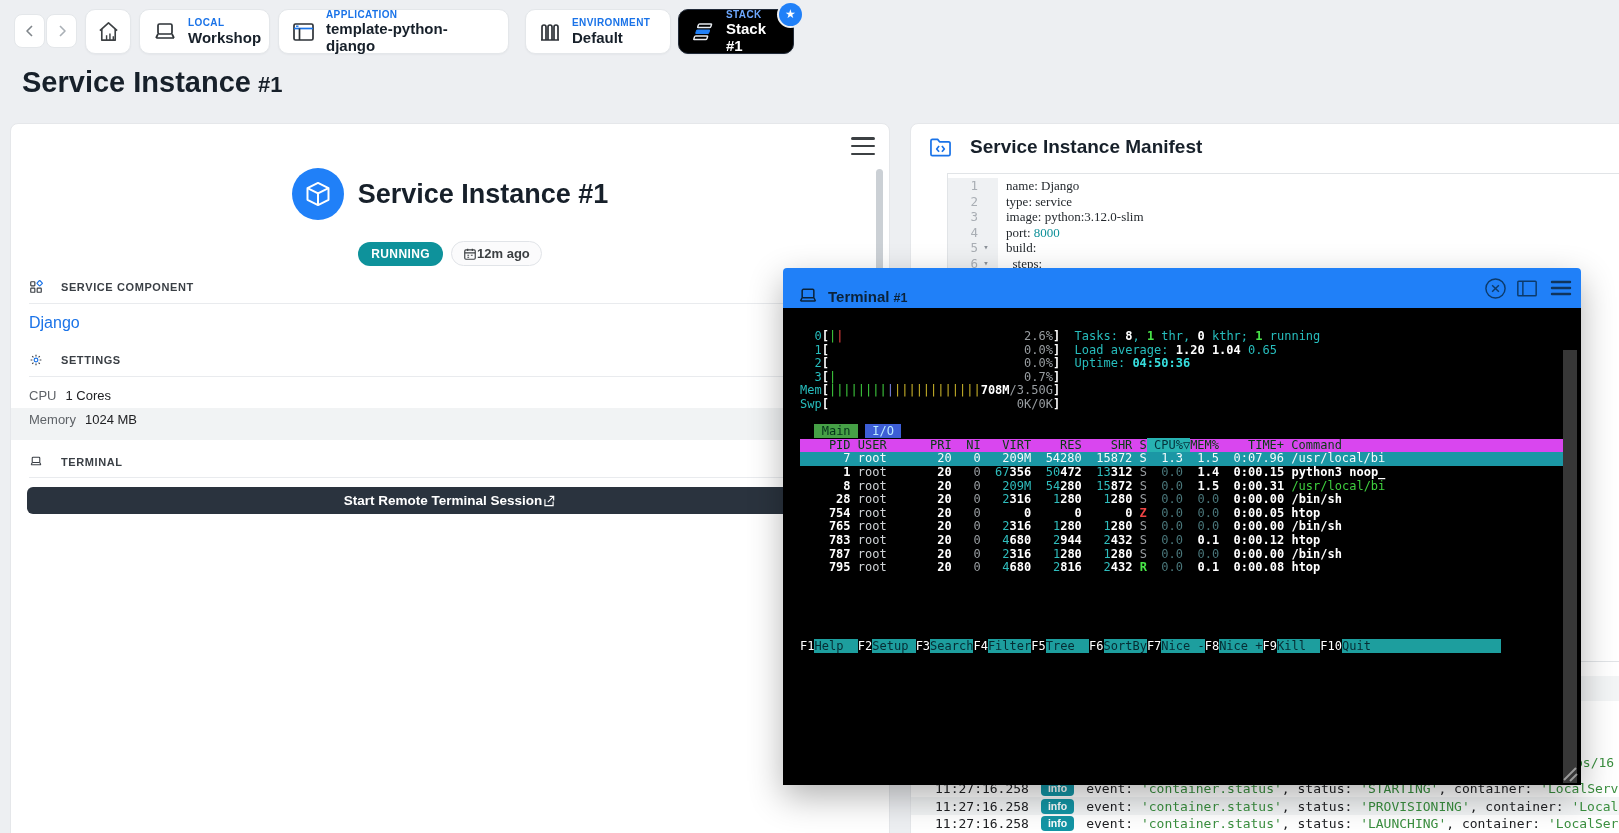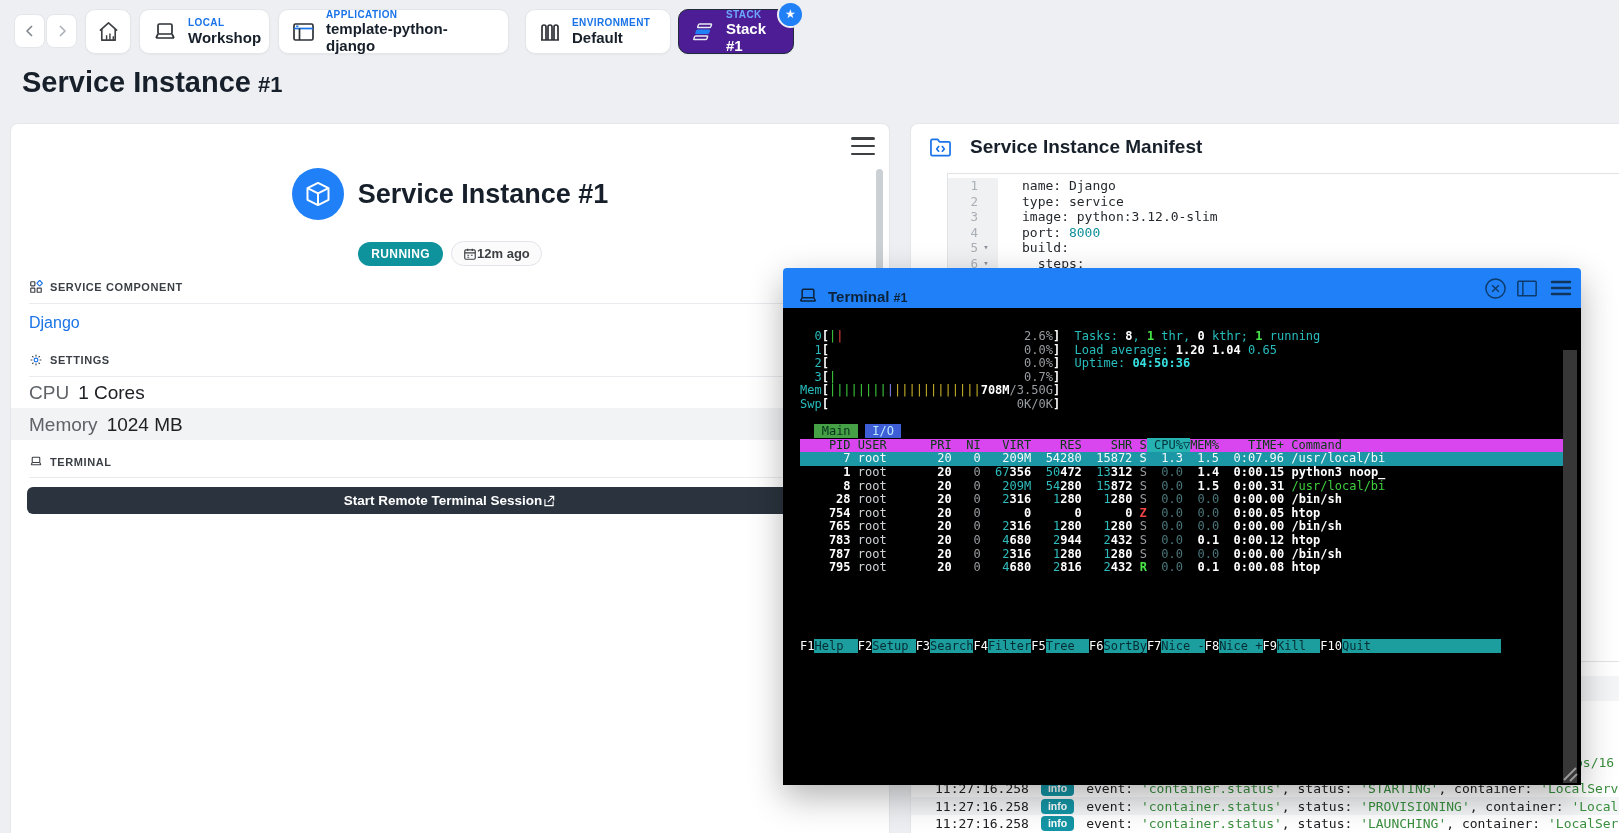--- a/index.html
+++ b/index.html
@@ -6,21 +6,21 @@
   html,body { width:1619px; height:833px; }
   body { font-family:"Liberation Sans", sans-serif; background:#edeff2; overflow:hidden; }
   .stage { position:relative; width:1619px; height:833px; background:#edeff2; overflow:hidden; }
 
   
   .navbtn { position:absolute; top:14px; width:31px; height:34px; background:#fff; border:1px solid #e4e7ea; border-radius:8px; display:flex; align-items:center; justify-content:center; }
   .chip { position:absolute; top:9px; height:45px; background:#fff; border:1px solid #e4e7ea; border-radius:10px; box-shadow:0 1px 2px rgba(16,24,40,.04); display:flex; align-items:center; padding:0 12px; gap:10px; }
   .chip .txt { display:flex; flex-direction:column; line-height:1.15; }
   .chip .kind { font-size:10px; font-weight:700; color:#1a73e8; letter-spacing:.4px; }
   .chip .name { font-size:15px; font-weight:700; color:#17202a; }
-  .chip.dark { background:#4c1d95; border-color:#222b39; }
+  .chip.dark { background:#000000; border-color:#222b39; }
   .chip.dark .kind { color:#6ea8fe; }
   .chip.dark .name { color:#fff; }
   .star-badge { position:absolute; top:-7px; right:-9px; width:23px; height:23px; border-radius:50%; background:#2080f8; color:#fff; font-size:12px; line-height:23px; text-align:center; box-shadow:0 0 0 2px #edeff2; }
   .page-title { position:absolute; left:10px; top:66px; color:#17202a; }
   .page-title .main { font-size:29px; font-weight:700;margin-left:12px; }
   .page-title .num { font-size:22px; font-weight:700; margin-left:7px; }
 
   
   .card { position:absolute; background:#fff; border:1px solid #e5e7ea; border-radius:8px; }
   .left-card { left:10px; top:123px; width:880px; height:720px; }
@@ -28,39 +28,39 @@
 
   
   .burger { position:absolute; top:13px; right:14px; width:24px; height:18px; display:flex; flex-direction:column; justify-content:space-between; cursor:pointer; }
   .burger i { display:block; height:2.5px; background:#3c4043; border-radius:2px; }
   .hero { position:absolute; top:44px; left:0; right:0; display:flex; align-items:center; justify-content:center; gap:14px; }
   .hero .bubble { width:52px; height:52px; border-radius:50%; background:#2080f8; display:flex; align-items:center; justify-content:center; }
   .hero .title { font-size:27px; font-weight:700; color:#17202a; }
   .badges { position:absolute; top:117px; left:0; right:0; display:flex; align-items:center; justify-content:center; gap:8px; }
   .badge-running { background:#0e929b; color:#fff; font-size:12px; font-weight:700; letter-spacing:.4px; padding:5px 13px; border-radius:999px; }
   .badge-age { display:flex; align-items:center; background:#fbfbfc; border:1px solid #e1e4e8; border-radius:999px; padding:4px 11px; font-size:13px; color:#3c4043; font-weight:600; }
-  .sec-label { position:absolute; left:18px; display:flex; align-items:center; gap:7px; font-size:11px; font-weight:700; letter-spacing:.6px; color:#3a3f45; }
+  .sec-label { position:absolute; left:18px; display:flex; align-items:center; gap:18px; font-size:11px; font-weight:700; letter-spacing:.6px; color:#3a3f45; }
   .hr { position:absolute; left:18px; right:18px; height:1px; background:#e9ebee; }
   .link { position:absolute; left:18px; font-size:16px; color:#1a73e8; cursor:pointer; }
-  .kv { position:absolute; left:0; right:0; padding:4px 18px; font-size:19px; color:#202124; display:flex; align-items:flex-end; gap:9px; }
+  .kv { position:absolute; left:0; right:0; padding:4px 18px; font-size:13px; color:#202124; display:flex; align-items:flex-start; gap:9px; }
   .kv .k { color:#5f6368; }
   .kv.alt { background:#f1f3f4; }
   .dark-btn { position:absolute; left:16px; right:16px; height:27px; background:#2a333e; border-radius:6px; color:#fff; font-size:13.5px; font-weight:600; display:flex; align-items:center; justify-content:center; cursor:pointer; }
   .card-scroll { position:absolute; right:6px; top:45px; width:7px; height:312px; background:#cbd0d5; border-radius:4px; }
 
   
   .man-head { position:absolute; left:18px; top:12px; display:flex; align-items:center; gap:18px; }
   .man-head .t { font-size:19px; font-weight:700; color:#17202a; }
   .code-block { position:absolute; left:36px; top:49px; width:690px; height:489px; border:1px solid #e1e4e7; background:#fff; overflow:hidden; }
   .code-lines { position:absolute; inset:0; padding-top:4px; }
   .cline { display:flex; font-family:"DejaVu Sans Mono", monospace; font-size:13px; line-height:15.6px; color:#24292e; white-space:pre; }
   .gutter { width:50px; background:#eff1f3; display:flex; flex-shrink:0; }
   .lnum { width:30px; text-align:right; color:#a9aeb4; font-size:12.5px; }
   .fold { width:16px; text-align:center; color:#8a9097; font-size:9px; line-height:15.6px; }
-  .ccode { padding-left:24px; }
+  .ccode { padding-left:8px;font-family:Liberation Serif, serif; }
   .sg-mnum { color:#0f9199; }
 
   
   .log-row { position:absolute; left:0; right:0; height:18px; display:flex; align-items:center; padding-left:24px; white-space:nowrap; overflow:hidden; font-family:"DejaVu Sans Mono", monospace; font-size:13px; color:#202124; }
   .log-row.alt { background:#f3f5f6; }
   .log-row .ts { margin-right:12px; }
   .log-badge { font-family:"Liberation Sans", sans-serif; background:#1495a5; color:#fff; font-size:10.5px; font-weight:700; padding:1.5px 7px; border-radius:4px; margin-right:12px; }
   .ghost-row { position:absolute; left:0; right:0; background:#f3f5f6; }
   .log-frag { position:absolute; font-family:"DejaVu Sans Mono", monospace; font-size:13px; color:#3a8f3f; }
   .sg-ld { color:#202124; }

